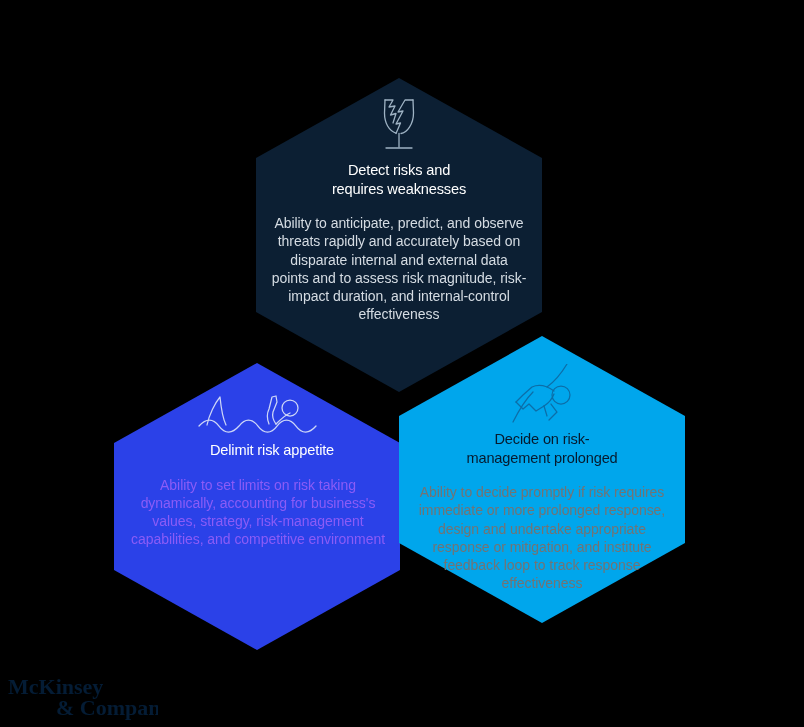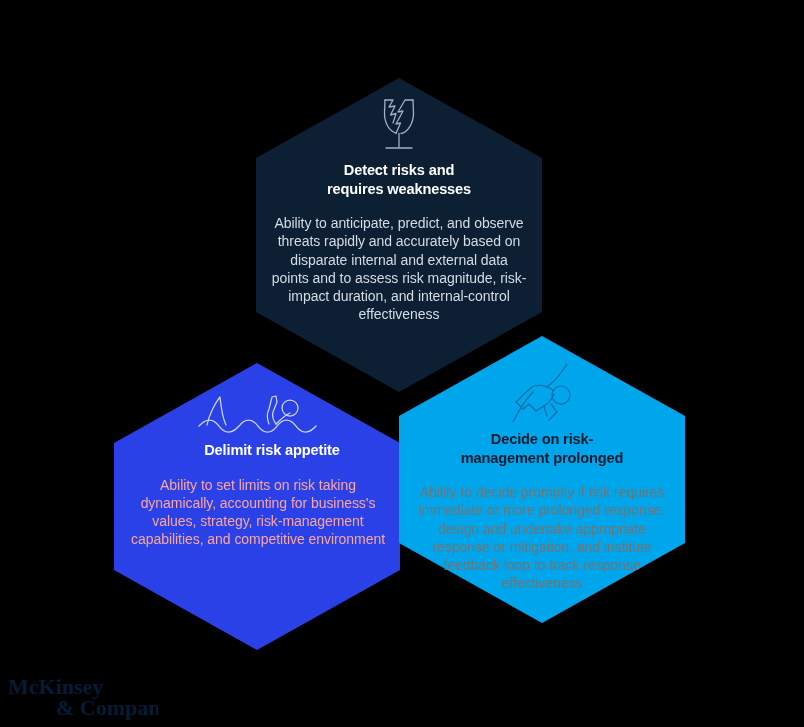--- a/index.html
+++ b/index.html
@@ -59,40 +59,40 @@
     display: flex;
     justify-content: center;
     align-items: flex-end;
     height: 62px;
     margin-bottom: 4px;
   }
   .icon-wrap svg { display: block; }
 
   .hex-title {
     font-size: 14.6px;
-    font-weight: bold;
+    font-weight: normal;
     line-height: 18.5px;
     letter-spacing: -0.15px;
     margin: 0 0 16px 0;
   }
 
   .hex-body {
     font-size: 14px;
     line-height: 18.3px;
     letter-spacing: -0.05px;
     margin: 0;
     padding: 0 14px;
   }
 
   
   .theme-dark .hex-title { color: #ffffff; }
   .theme-dark .hex-body  { color: #d5dce3; }
 
   .theme-blue .hex-title { color: #ffffff; padding-left: 28px; }
-  .theme-blue .hex-body  { color: #fca5a5; }
+  .theme-blue .hex-body  { color: #8b5cf6; }
 
   .theme-cyan .hex-title { color: #061a2e; }
   .theme-cyan .hex-body  { color: #737373; }
 
   
   #logo {
     position: absolute;
     left: 8px;
     top: 674px;
     width: 150px;

